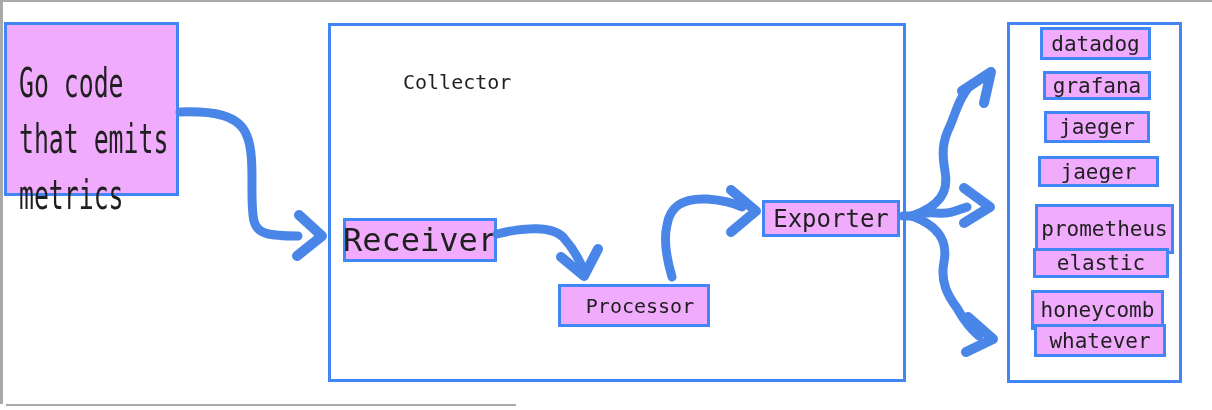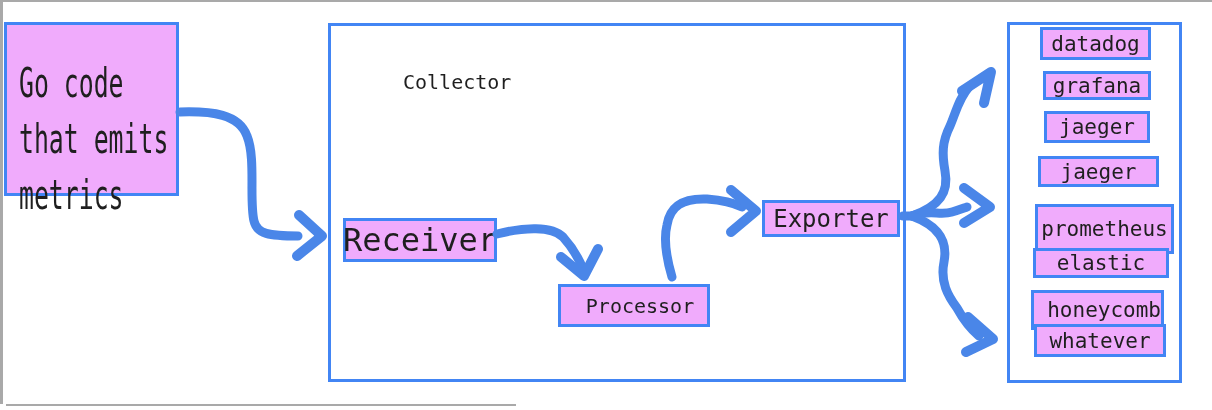--- a/index.html
+++ b/index.html
@@ -101,21 +101,21 @@
   </div>
 <div class="box sink" style="left:1038px; top:156px; width:121px; height:31px;">
     <span>jaeger</span>
   </div>
 <div class="box sink" style="left:1035px; top:204px; width:139px; height:50px;">
     <span>prometheus</span>
   </div>
 <div class="box sink" style="left:1033px; top:248px; width:136px; height:30px;">
     <span>elastic</span>
   </div>
-<div class="box sink" style="left:1031px; top:290px; width:133px; height:40px;justify-content:flex-end;">
+<div class="box sink" style="left:1031px; top:290px; width:133px; height:40px;">
     <span>honeycomb</span>
   </div>
 <div class="box sink" style="left:1034px; top:324px; width:132px; height:33px;">
     <span>whatever</span>
   </div>
 
 <svg class="arrows" width="1212" height="410" viewBox="0 0 1212 410">
 
   <g>
     <path class="shaft" d="M 180,112 C 212,111 239,114 247,136 C 256,158 249,200 254,221 C 257,234 269,236 298,236"></path>

